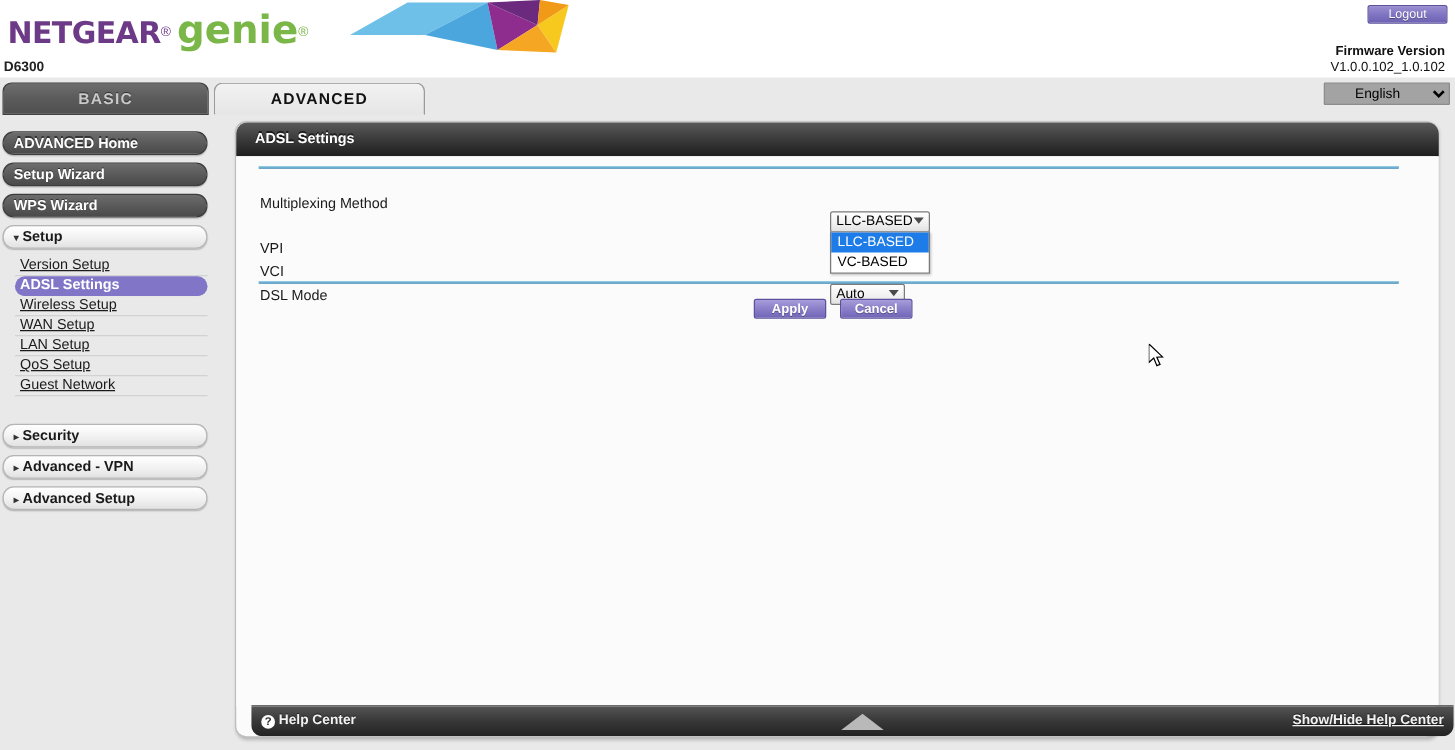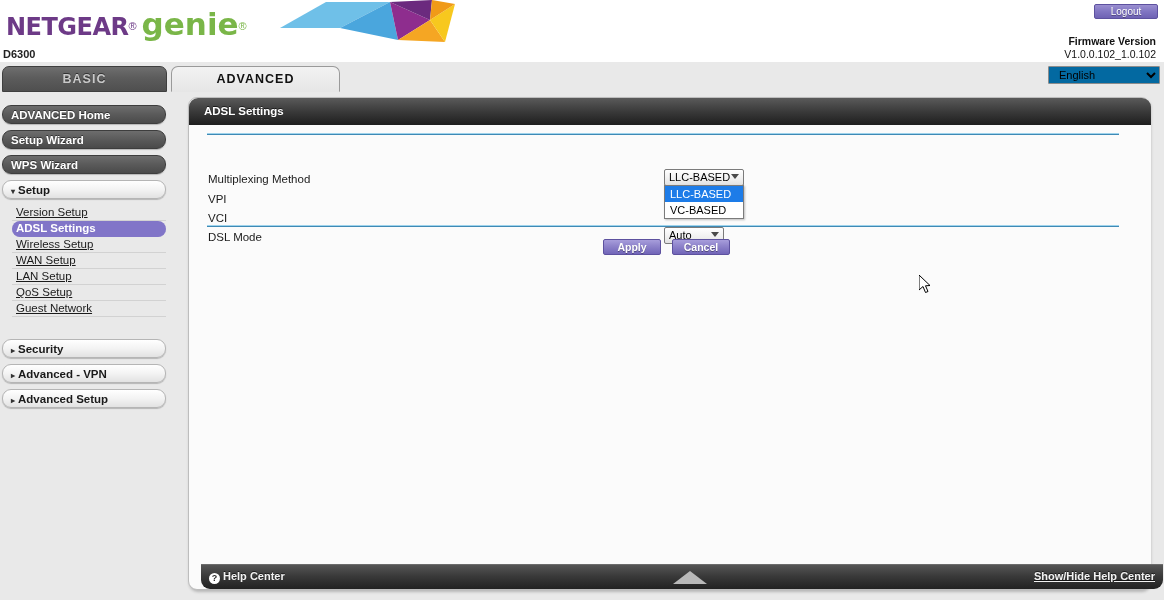--- a/index.html
+++ b/index.html
@@ -54,26 +54,26 @@
     color: #fff; font-size: 10px; font-weight: normal;
     line-height: 13px;
     text-shadow: 0 1px 0 rgba(0,0,0,.35);
     cursor: pointer;
     padding: 0;
   }
   #fw-label { position: absolute; right: 8px; top: 35px; font-size: 10.5px; font-weight: bold; color: #111; }
   #fw-value { position: absolute; right: 8px; top: 48px; font-size: 10.5px; color: #111; }
   #lang-select {
     position: absolute; right: 4px; top: 66px;
-    width: 112px; height: 18px;
+    width: 101px; height: 18px;
     font-size: 11px; font-family: "Liberation Sans", sans-serif;
-    background: #0369a1;
+    background: #a3a3a3;
     border: 1px solid #8c8c8c;
     border-radius: 1px;
-    padding: 0 6px;
+    padding: 0 20px;
   }
 
   
   #tabs { position: absolute; left: 0; top: 66px; width: 1164px; height: 26px; }
   .tab {
     position: absolute; top: 0; height: 26px;
     border-top-left-radius: 7px; border-top-right-radius: 7px;
     font-size: 12.5px; font-weight: bold;
     text-align: center; line-height: 25px;
     letter-spacing: 1px;
@@ -167,21 +167,21 @@
     background: #3f8ab5;
     border-top: 1px solid #9ed3ec;
   }
   #hr1 { top: 8px; }
   #hr2 { top: 100px; }
 
   .form-label {
     position: absolute; left: 19px;
     font-size: 11.5px; color: #1b1b1b;
   }
-  #lbl-mux { top: 48px; }
+  #lbl-mux { top: 32px; }
   #lbl-vpi { top: 68px; }
   #lbl-vci { top: 87px; }
   #lbl-dsl { top: 106px; }
 
   
   #mux-combo {
     position: absolute; left: 475px; top: 44px;
     width: 80px; height: 17px;
     background: linear-gradient(to bottom, #ffffff 0%, #f0f0f0 60%, #e2e2e2 100%);
     border: 1px solid #7b7b7b;

